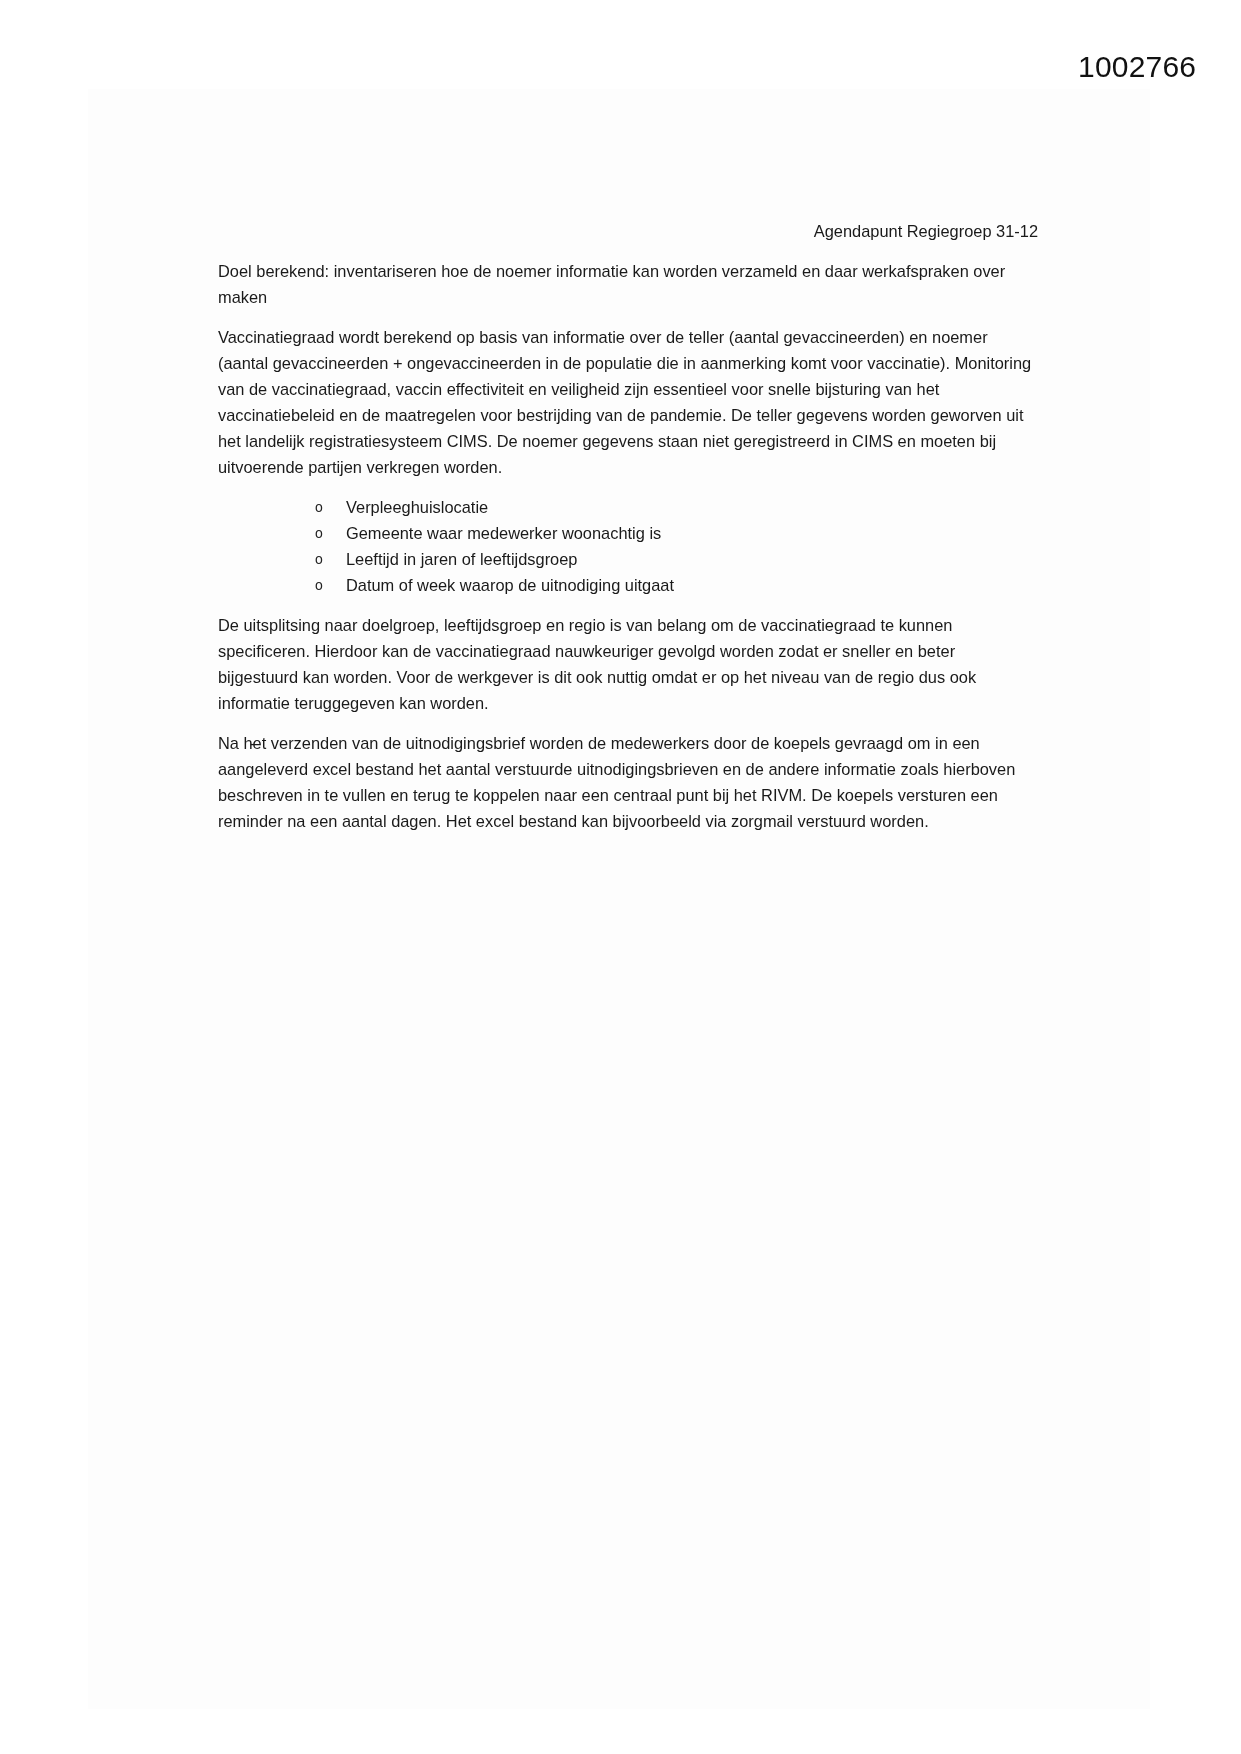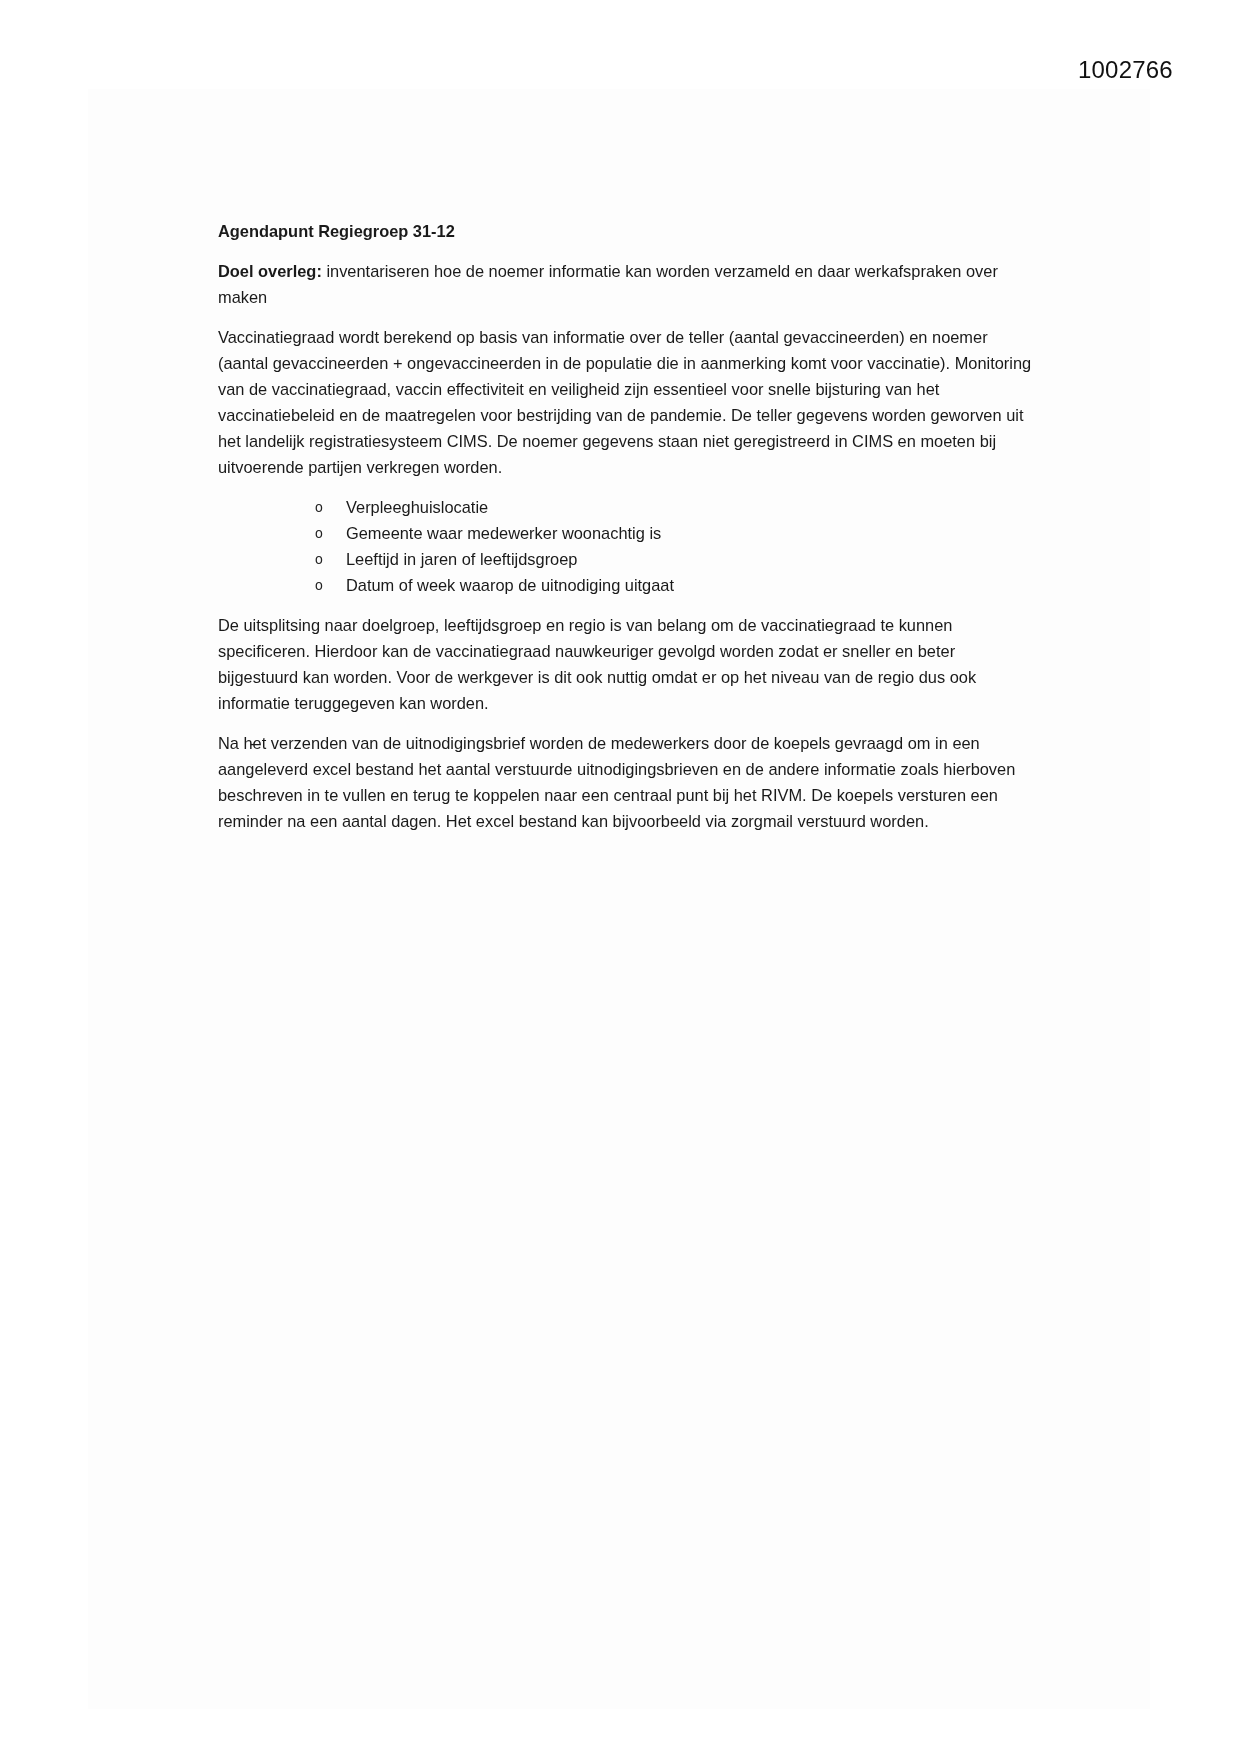--- a/index.html
+++ b/index.html
@@ -3,56 +3,56 @@
   <meta charset="utf-8">
   <style>
     html, body { margin: 0; padding: 0; }
     body {
       width: 1241px; height: 1754px; position: relative; overflow: hidden;
       background: #ffffff;
       font-family: "Liberation Sans", "DejaVu Sans", sans-serif;
       color: #111;
     }
     .doc-id {
-      position: absolute; top: 56px; left: 1078px;
+      position: absolute; top: 50px; left: 1078px;
       font-family: "Liberation Sans", sans-serif;
-      font-size: 24px; color: #111; letter-spacing: 0.2px;
+      font-size: 30px; color: #111; letter-spacing: 0.2px;
     }
     .inner-page {
       position: absolute; left: 88px; top: 89px; width: 1062px; height: 1620px;
       background: #fdfdfd;
     }
     .content {
       position: absolute; left: 218px; top: 218px; width: 820px;
       font-family: "Liberation Sans", sans-serif;
       font-size: 16.4px; line-height: 26px; color: #1a1a1a;
     }
     .content p { margin: 0; }
-    .bold { font-weight: bold; }
+    .bold { font-weight: normal; text-align: right; }
     .gap-s { margin-top: 14px !important; }
     .gap-m { margin-top: 14px !important; }
     .sublist { list-style: none; margin: 14px 0 0 0; padding: 0 0 0 97px; }
     .sublist li { position: relative; padding-left: 31px; line-height: 26px; }
     .sublist li .bullet {
       position: absolute; left: 0; top: 0; font-size: 14px; color: #222;
     }
     .dashlist { list-style: none; margin: 14px 0 0 0; padding: 0 0 0 32px; }
     .dashlist li { position: relative; padding-left: 32px; line-height: 26px; width: 740px; }
     .dashlist li .dash { position: absolute; left: 0; top: 0; }
   </style>
 </head>
 <body>
 
 <div class="doc-id">1002766</div>
 
 <div class="inner-page"></div>
 
 <div class="content">
   <p class="bold">Agendapunt Regiegroep 31-12</p>
-  <p class="gap-s"><span class="bold">Doel overleg:</span><span> inventariseren hoe de noemer informatie kan worden verzameld en daar werkafspraken over maken</span></p>
+  <p class="gap-s"><span class="bold">Doel berekend:</span><span> inventariseren hoe de noemer informatie kan worden verzameld en daar werkafspraken over maken</span></p>
 
   <p class="gap-m">Vaccinatiegraad wordt berekend op basis van informatie over de teller (aantal gevaccineerden) en noemer (aantal gevaccineerden + ongevaccineerden in de populatie die in aanmerking komt voor vaccinatie). Monitoring van de vaccinatiegraad, vaccin effectiviteit en veiligheid zijn essentieel voor snelle bijsturing van het vaccinatiebeleid en de maatregelen voor bestrijding van de pandemie. De teller gegevens worden geworven uit het landelijk registratiesysteem CIMS. De noemer gegevens staan niet geregistreerd in CIMS en moeten bij uitvoerende partijen verkregen worden.</p>
 
 
   <ul class="sublist">
     <li><span class="bullet">o</span><span>Verpleeghuislocatie</span></li>
     <li><span class="bullet">o</span><span>Gemeente waar medewerker woonachtig is</span></li>
     <li><span class="bullet">o</span><span>Leeftijd in jaren of leeftijdsgroep</span></li>
     <li><span class="bullet">o</span><span>Datum of week waarop de uitnodiging uitgaat</span></li>
   </ul>

